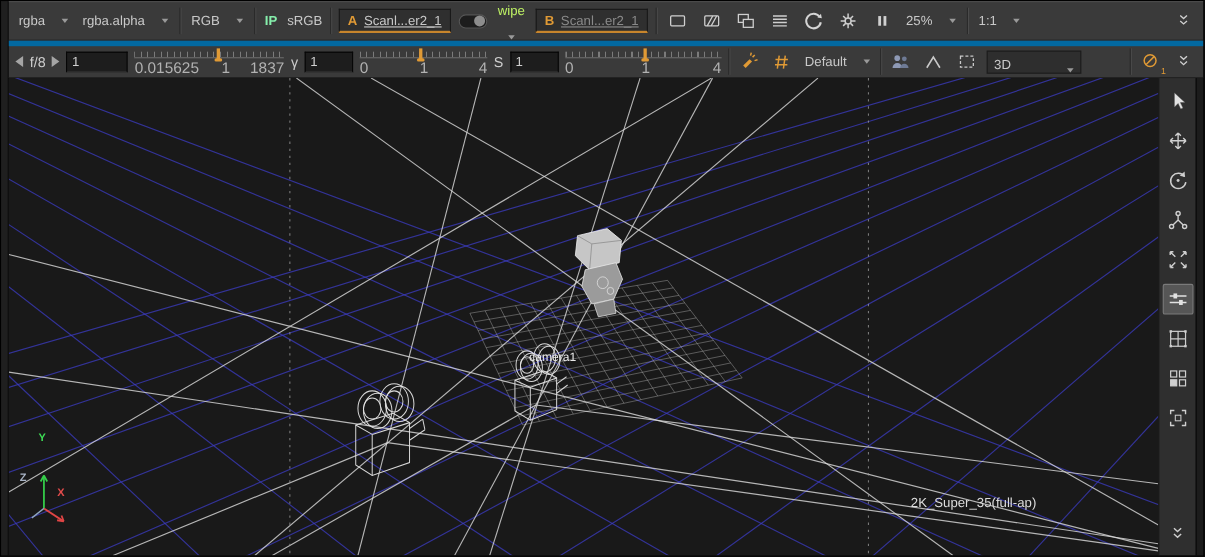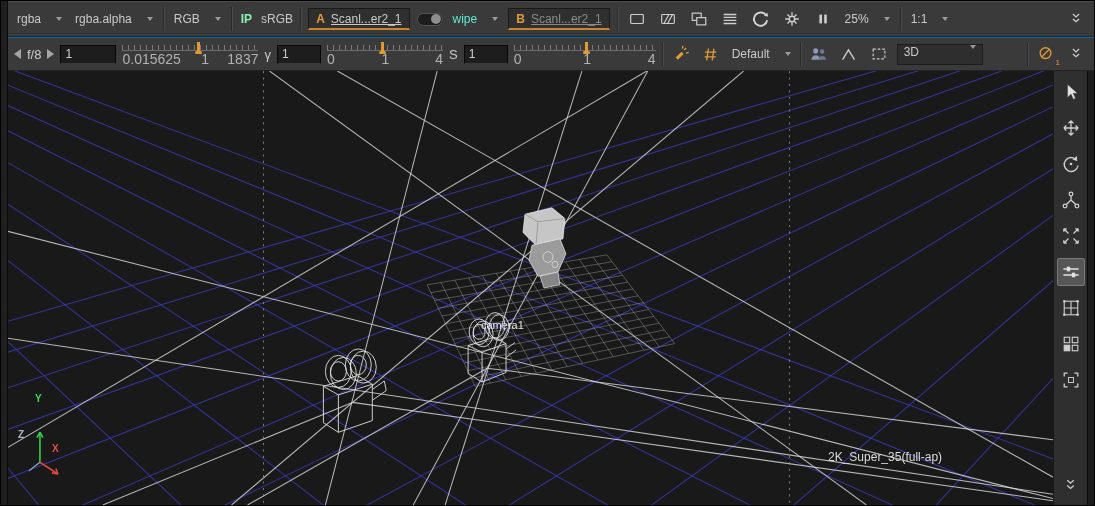--- a/index.html
+++ b/index.html
@@ -11,25 +11,25 @@
 
   
   .tabbar { height:30px; background:#242424; display:flex; align-items:flex-end; padding-left:3px; }
   .pane-icon { width:20px; height:18px; background:#3d3d3d; border:1px solid #565656; margin:0 6px 5px 2px; }
   .tab { height:25px; background:#484848; color:#e6e6e6; font-size:12px; display:flex; align-items:center; gap:9px; padding:0 10px; border:1px solid #141414; border-bottom:none; }
   .tab-close { color:#a8a8a8; font-size:11px; cursor:default; }
 
   
   .row { background:#3a3a3a; display:flex; align-items:center; font-size:12px; color:#c9c9c9; padding:0 6px; gap:7px; }
   .row1 { height:36px; border-top:1px solid #4d4d4d; border-bottom:1px solid #272727; }
-  .row2 { height:34px; border-top:1px solid #0369a1; border-bottom:1px solid #222; gap:6px; }
+  .row2 { height:34px; border-top:5px solid #0369a1; border-bottom:1px solid #222; gap:6px; }
   .dd { display:flex; align-items:center; gap:15px; padding:2px 3px; white-space:nowrap; }
   .caret { width:0; height:0; border-left:3.5px solid transparent; border-right:3.5px solid transparent; border-top:4.5px solid #9a9a9a; }
   .sep { width:1px; height:24px; background:#2a2a2a; box-shadow:1px 0 0 #4b4b4b; flex:0 0 auto; }
-  .dim { color:#5eead4; }
+  .dim { color:#bef264;flex-direction:column; }
   .ip { color:#86efac; font-weight:bold; padding:0 2px; }
 
   .ab-box { display:flex; align-items:center; gap:6px; background:#2f2f2f; border:1px solid #191919; border-bottom:2px solid #c8852c; padding:2px 7px; height:22px; }
   .ab-letter { color:#e09a35; font-weight:bold; }
   .ab-value { color:#c9c9c9; max-width:92px; overflow:hidden; white-space:nowrap;text-decoration:underline; }
   .ab-value.off { color:#8a8a8a; }
   .toggle { width:26px; height:13px; border-radius:7px; background:#1d1d1d; border:1px solid #555; position:relative; flex:0 0 auto; }
   .toggle .knob { position:absolute; right:1px; top:0.5px; width:10px; height:10px; border-radius:50%; background:#8d8d8d; }
 
   .num-input { width:56px; height:19px; background:#1d1d1d; border:1px solid #060606; border-bottom-color:#3a3a3a; color:#cfcfcf; font-size:12px; padding:1px 4px; display:flex; align-items:center; }
@@ -42,21 +42,21 @@
   .slider .marker { position:absolute; top:2px; width:3px; height:10px; background:#e09a35; }
   .slider .marker::after { content:""; position:absolute; left:-2px; top:9px; width:7px; height:3px; background:#e09a35; border-radius:2px; }
   .tick-lab { position:absolute; bottom:1px; font-size:14px; color:#b2b2b2; white-space:nowrap; }
 
   .glabel { font-size:13px; color:#cccccc; }
   .ic { display:flex; align-items:center; justify-content:center; width:24px; height:24px; flex:0 0 auto; }
   .ic svg { display:block; }
   .tri { width:0; height:0; }
   .tri.left { border-top:5px solid transparent; border-bottom:5px solid transparent; border-right:7px solid #a5a5a5; }
   .tri.right { border-top:5px solid transparent; border-bottom:5px solid transparent; border-left:7px solid #a5a5a5; }
-  .view-dd { display:flex; align-items:flex-start; justify-content:space-between; width:86px; height:21px; background:#2e2e2e; border:1px solid #1c1c1c; padding:0 6px; }
+  .view-dd { display:flex; align-items:flex-end; justify-content:space-between; width:86px; height:21px; background:#2e2e2e; border:1px solid #1c1c1c; padding:0 6px; }
   .lockwrap { position:relative; }
   .lock-badge { position:absolute; right:-2px; bottom:-1px; font-size:8px; color:#e09a35; }
 
   
   .content { flex:1; display:flex; min-height:0; }
   .viewport { position:relative; flex:1; background:#191919; overflow:hidden; }
   .viewport svg.scene { position:absolute; inset:0; width:100%; height:100%; }
   .scene-label { position:absolute; color:#e8e8e8; font-size:11px; }
   .format-label { position:absolute; color:#dcdcdc; font-size:12px; }
   .axis-label { position:absolute; font-size:10px; font-weight:bold; }

